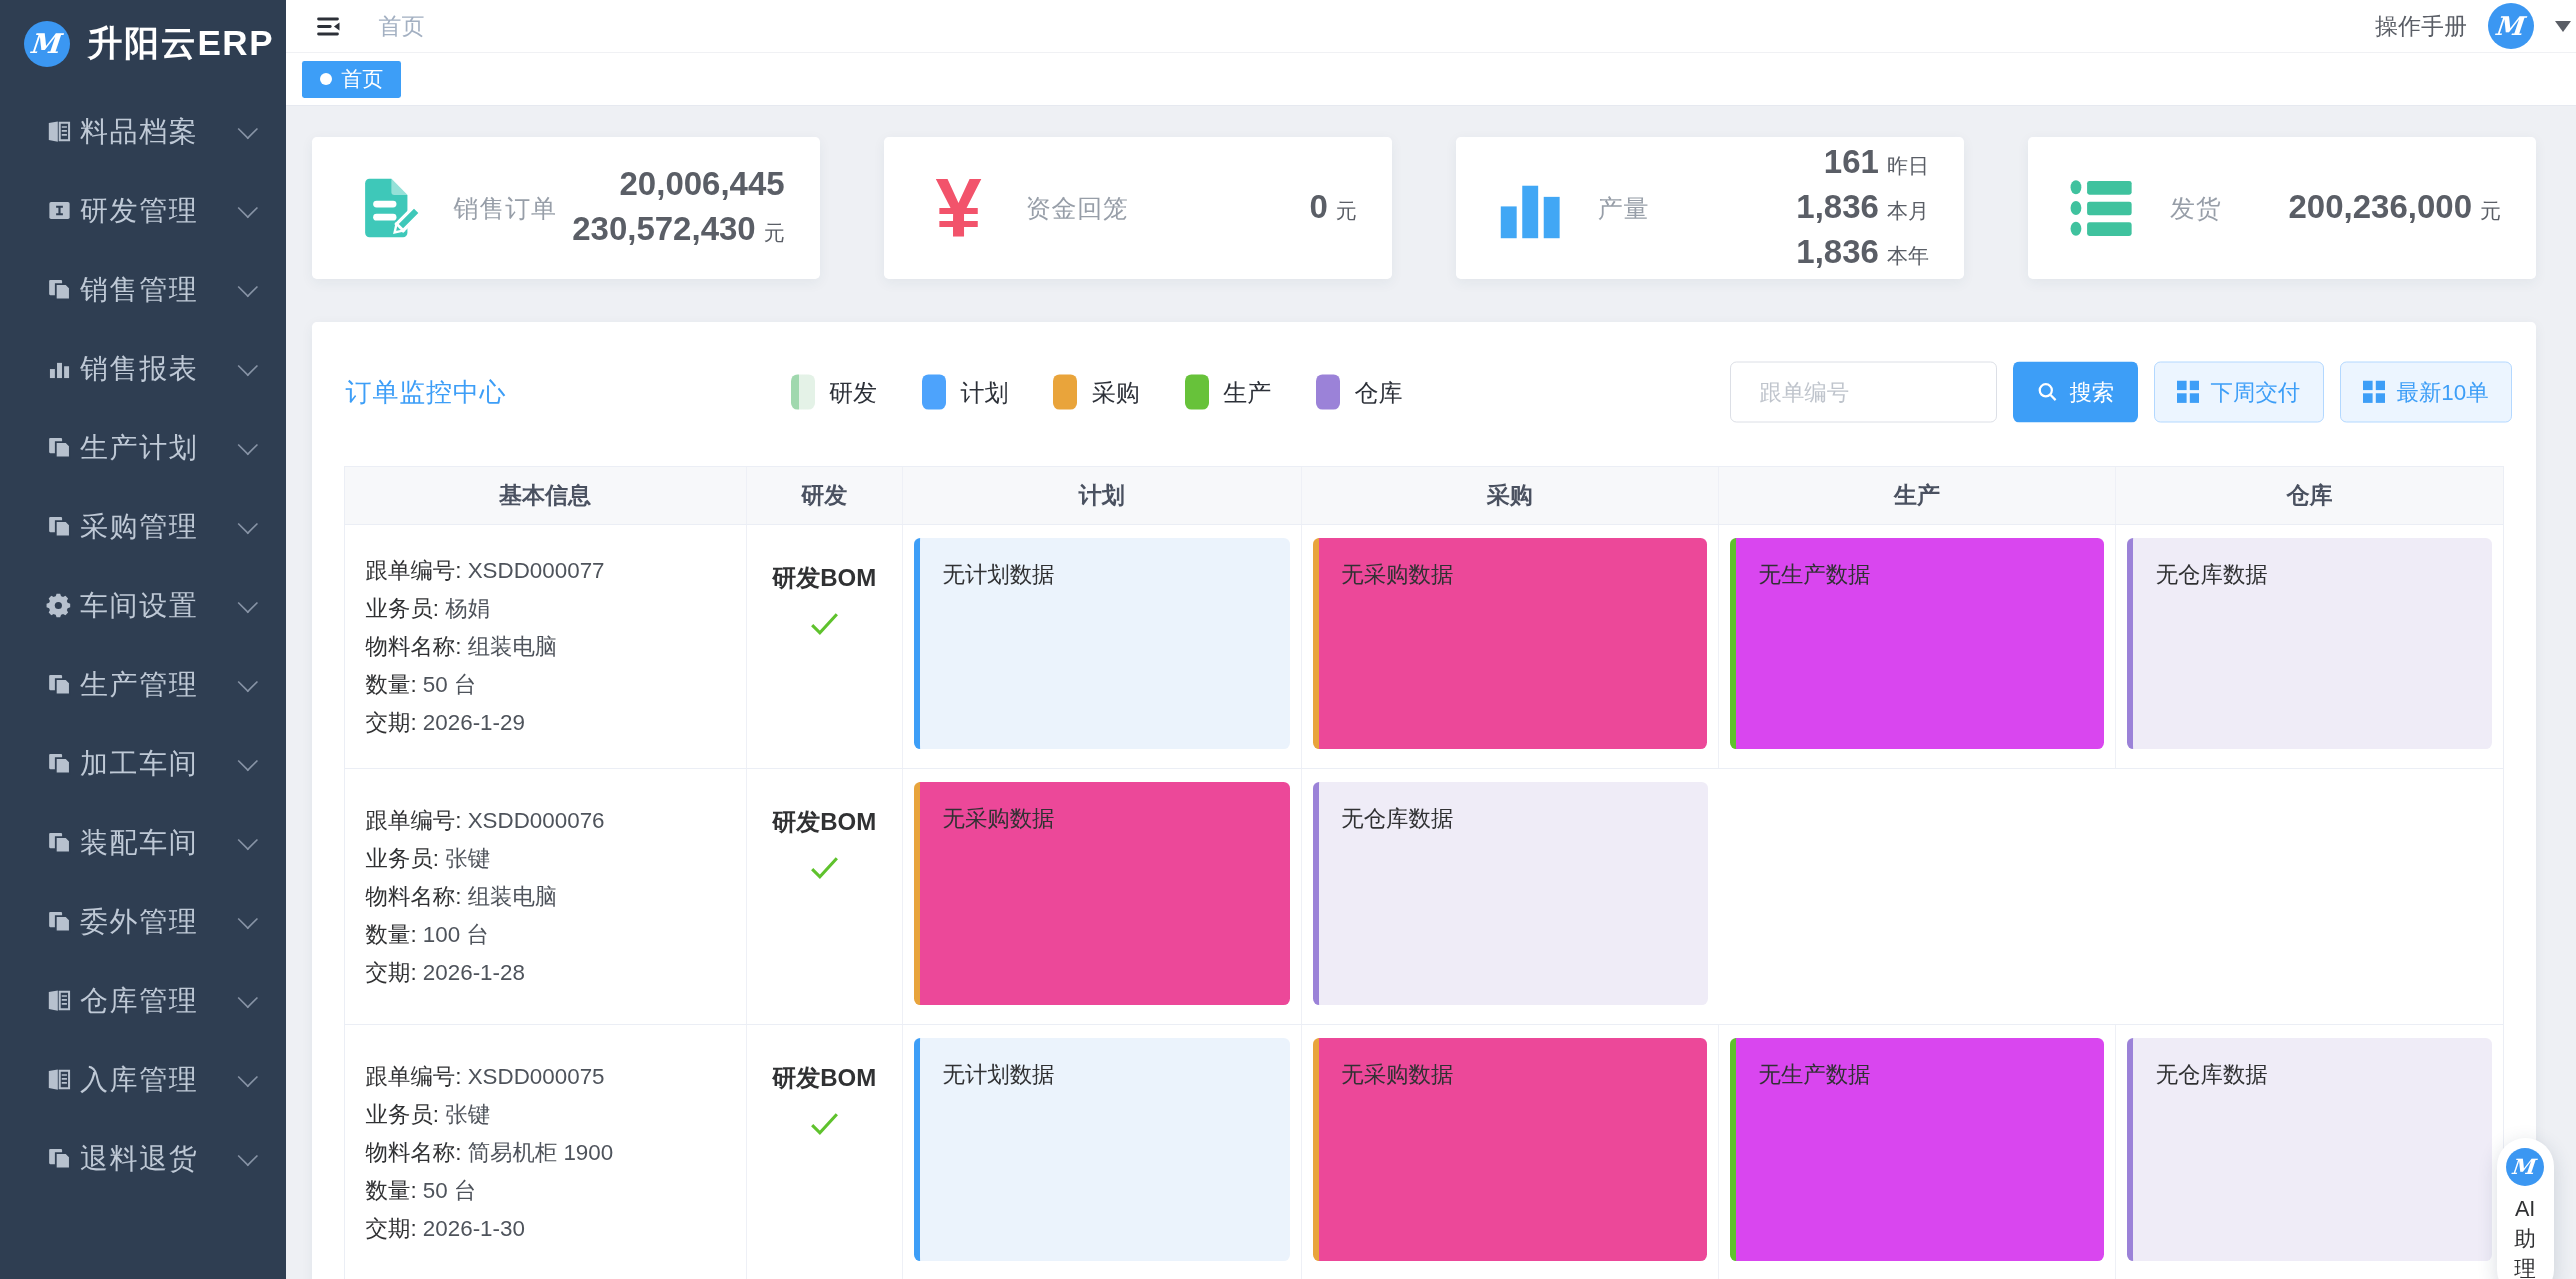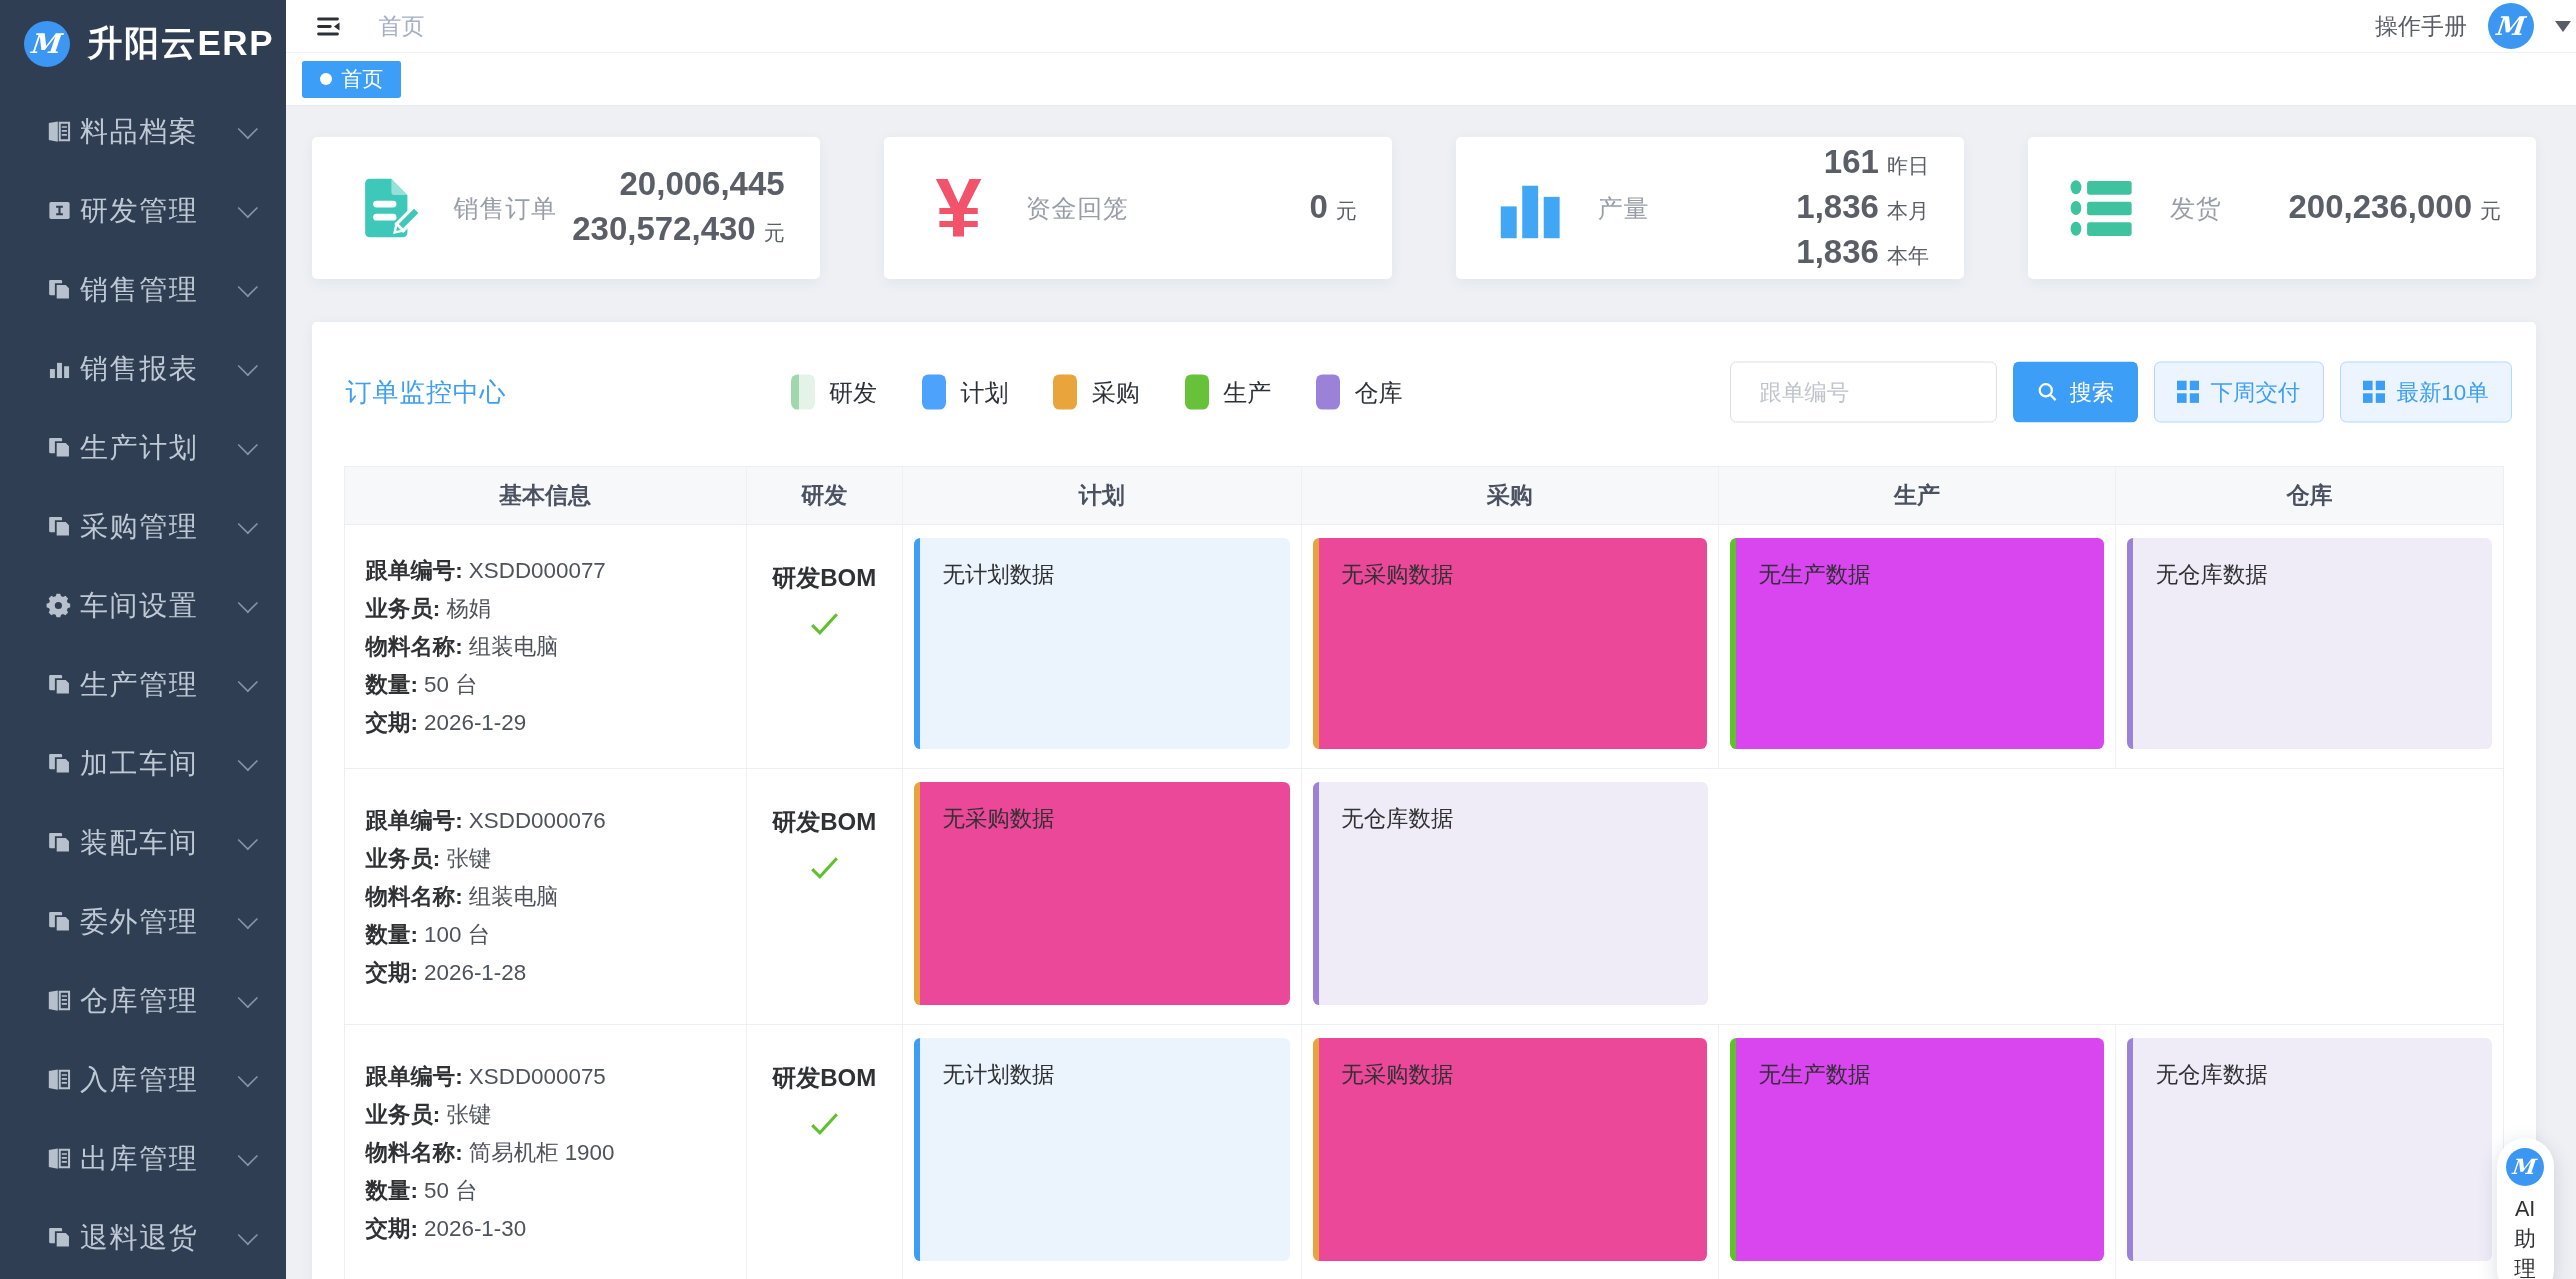--- a/index.html
+++ b/index.html
@@ -86,21 +86,21 @@
   .otable{ margin:0 32px; border:1.6px solid #ebeef5; border-bottom:none; }
   .trow{ display:grid; grid-template-columns:504fr 196fr 500fr 523fr 498fr 485fr; }
   .trow + .trow{ border-top:1.6px solid #ebeef5; }
   .th{ background:#f7f8fa; height:57px; display:flex; align-items:center; justify-content:center;
     font-weight:bold; font-size:23px; color:#4a5160; }
   .cell{ border-right:1.6px solid #eef0f6; }
   .cell:last-child{ border-right:none; }
   .rowbody{ min-height:244px; }
   .cell-info{ display:flex; flex-direction:column; justify-content:center; padding:24px 12.8px 24px 21px;
     line-height:38px; font-size:22.4px; }
-  .cell-info .lab{ font-weight:bold; color:#303133; }
+  .cell-info .lab{ font-weight:normal; color:#303133; }
   .cell-info .val{ color:#4e535b; }
   .cell-rd{ text-align:center; padding-top:37px; }
   .cell-rd .rd-label{ font-weight:bold; font-size:24px; color:#303133; }
   .cell-rd svg{ width:37px; height:37px; margin-top:11.2px; }
   .cell-panel{ padding:12.8px 11.2px 19px 11.2px; }
   .status-panel{ height:100%; border-radius:6.4px; padding:19px 22.4px; font-size:22.4px;
     line-height:36px; color:#303133; min-height:209px; }
   .p-plan{ background:#ebf3fc; border-left:6.4px solid #3d9ef7; }
   .p-purchase{ background:#ec4899; border-left:6.4px solid #e8a43c; }
   .p-production{ background:#d946ef; border-left:6.4px solid #5fc22d; }
@@ -271,31 +271,20 @@
             <svg viewBox="0 0 24 24" fill="currentColor">
               <path d="M2.5 4.5L10.5 3v18l-8-1.5z"></path>
               <path d="M12.2 4.2h8.3v15.6h-8.3z" fill="none" stroke="currentColor" stroke-width="1.8"></path>
               <path d="M14 8h4.6M14 11.5h4.6M14 15h4.6" stroke="currentColor" stroke-width="1.5" fill="none"></path>
             </svg>
           </span>
       <span class="mi-label">入库管理</span>
       <span class="mi-chevron"></span>
     </div>
 
-    <div class="menu-item">
-      <span class="mi-icon">
-            <svg viewBox="0 0 24 24" fill="currentColor">
-              <path d="M2.5 4.5L10.5 3v18l-8-1.5z"></path>
-              <path d="M12.2 4.2h8.3v15.6h-8.3z" fill="none" stroke="currentColor" stroke-width="1.8"></path>
-              <path d="M14 8h4.6M14 11.5h4.6M14 15h4.6" stroke="currentColor" stroke-width="1.5" fill="none"></path>
-            </svg>
-          </span>
-      <span class="mi-label">出库管理</span>
-      <span class="mi-chevron"></span>
-    </div>
 
     <div class="menu-item">
       <span class="mi-icon">
             <svg viewBox="0 0 24 24" fill="currentColor">
               <rect x="2.8" y="3.5" width="11.5" height="13.5" rx="1"></rect>
               <path d="M8.7 7.2h9.2l3.3 3.4v10.2H8.7z" stroke="#2f3e52" stroke-width="1.6"></path>
             </svg>
           </span>
       <span class="mi-label">退料退货</span>
       <span class="mi-chevron"></span>

